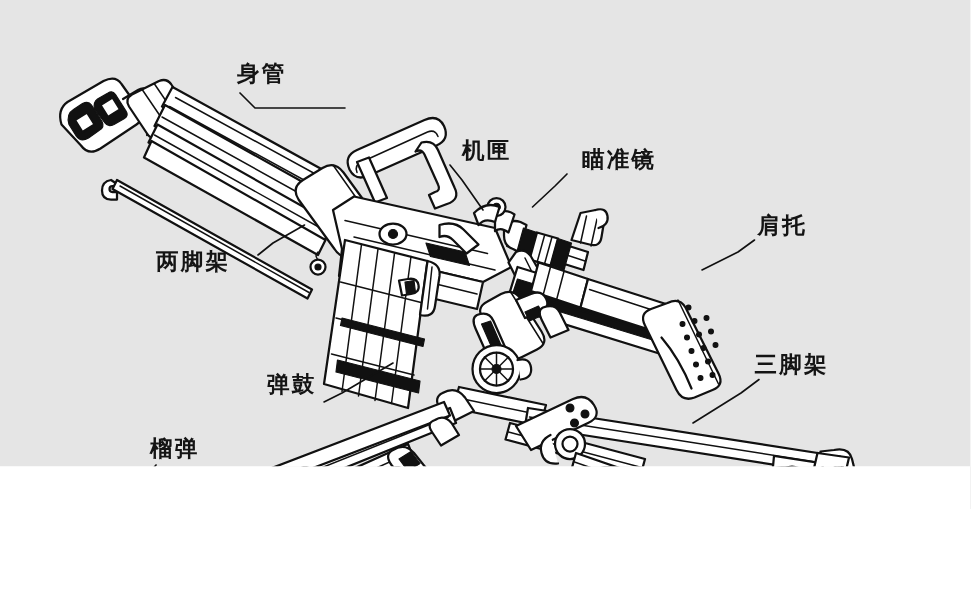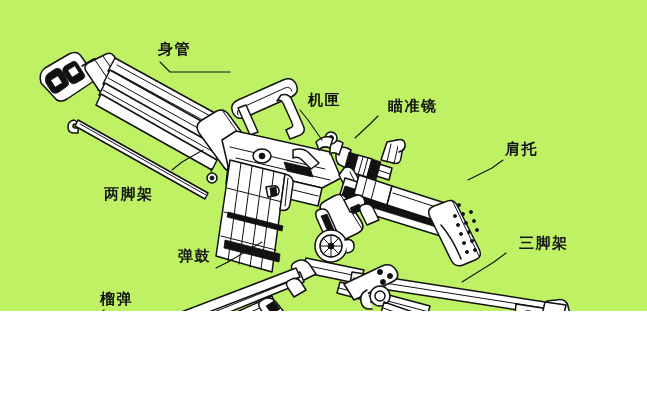--- a/index.html
+++ b/index.html
@@ -8,21 +8,21 @@
     padding: 0;
     background: #ffffff;
   }
   body {
     font-family: "DejaVu Sans", "Liberation Sans", sans-serif;
   }
   #stage {
     position: relative;
     width: 647px;
     height: 311px;
-    background: #bef264;
+    background: #e5e5e5;
     overflow: hidden;
   }
   #art {
     position: absolute;
     left: 0;
     top: 0;
     width: 647px;
     height: 409px;
   }
   .callout {
@@ -291,27 +291,27 @@
       <path class="ld" d="M378 116 L370 124 L355 138"></path>
       <path class="ld" d="M503 160 L492 168 L468 180"></path>
       <path class="ld" d="M506 253 L494 262 L462 282"></path>
       <path class="ld" d="M216 268 L228 262 L262 242"></path>
       <path class="ld" d="M104 310 L96 320 L88 348"></path>
     </g>
   </svg>
 
   <div class="callout" style="left:158px; top:42px;">身管</div>
 
-  <div class="callout" style="left:104px; top:167px;margin-top:20px;">两脚架</div>
+  <div class="callout" style="left:104px; top:167px;">两脚架</div>
 
   <div class="callout" style="left:308px; top:93px;">机匣</div>
 
   <div class="callout" style="left:375px; top:99px;padding-left:13px;">瞄准镜</div>
 
-  <div class="callout" style="left:505px; top:143px;font-family:Liberation Mono, monospace;">肩托</div>
-
-  <div class="callout" style="left:503px; top:236px;margin-left:16px;">三脚架</div>
+  <div class="callout" style="left:505px; top:143px;">肩托</div>
+
+  <div class="callout" style="left:503px; top:236px;">三脚架</div>
 
   <div class="callout" style="left:178px; top:249px;">弹鼓</div>
 
   <div class="callout" style="left:100px; top:292px;">榴弹</div>
 
 </div>
 
 </body></html>

